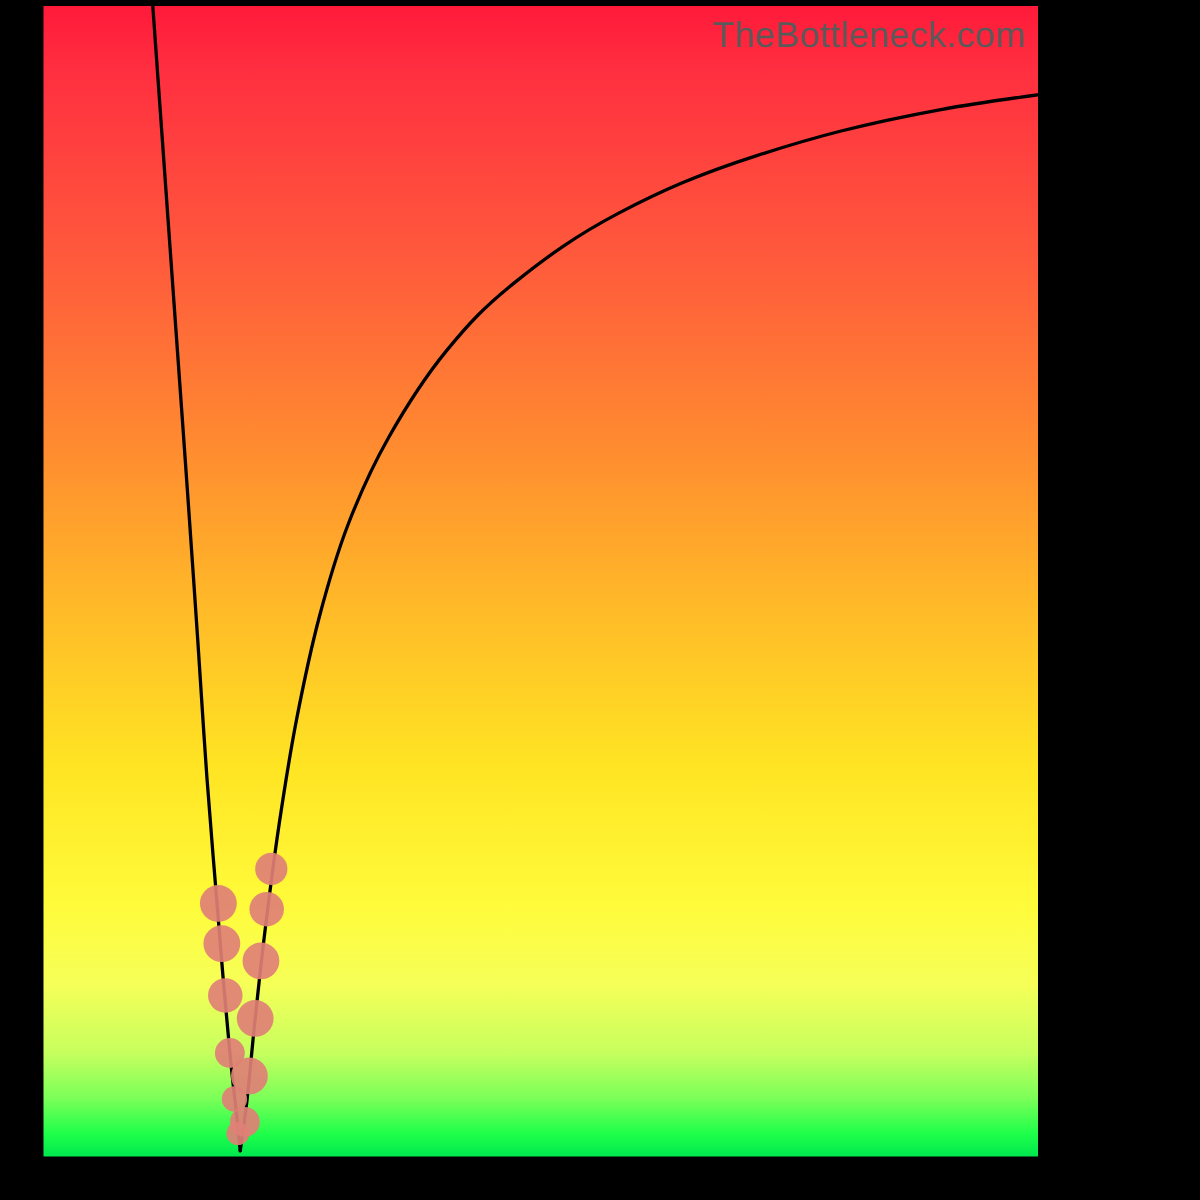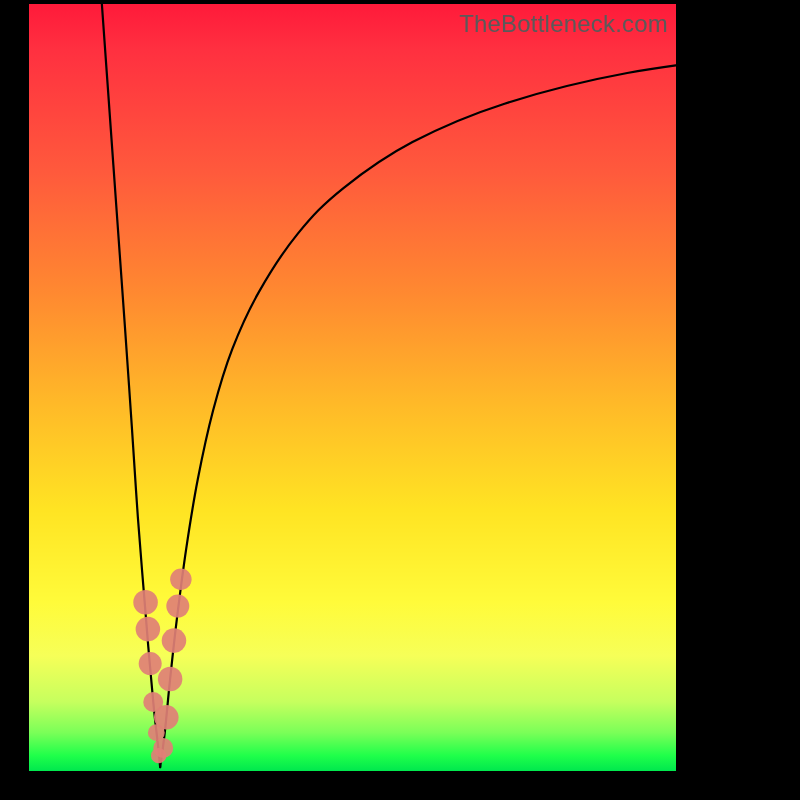--- a/index.html
+++ b/index.html
@@ -32,20 +32,21 @@
       #ff8a30 38%,
       #ffb928 52%,
       #ffe423 66%,
       #fffb3a 78%,
       #f6ff58 85%,
       #c6ff5e 91%,
       #7aff58 95%,
       #1fff4a 98%,
       #00e84e 100%
     );
+    padding-left: 16px;
   }
   .watermark {
     position: absolute;
     top: 6px;
     right: 8px;
     font-size: 24px;
     font-weight: 400;
     color: #5a5a5a;
     letter-spacing: 0.2px;
     user-select: none;

